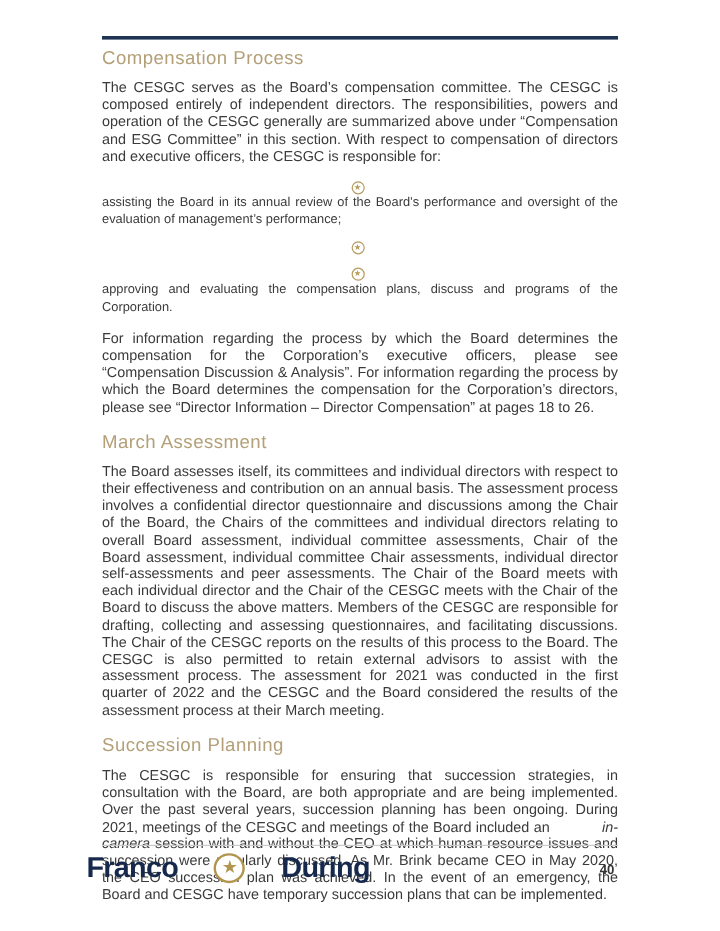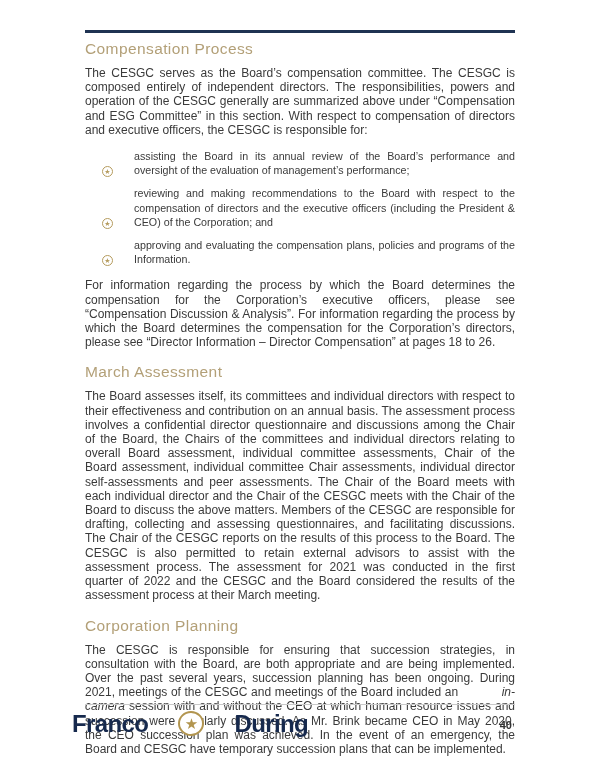--- a/index.html
+++ b/index.html
@@ -32,22 +32,23 @@
   p.body-text{
     font-size:12px;
     line-height:14.2px;
     color:#3a3a3a;
     text-align:justify;
     margin:0 0 10px 0;
   }
   .bullet-list{margin:12px 0 12px 0;}
   .bullet-row{
     display:flex;
-    align-items:flex-end;
+    align-items:center;
     margin-bottom:9px;
+    flex-direction:column;
   }
   .bullet-icon{
     flex:none;
     width:9px;height:9px;
     border:1px solid #b59b5d;
     border-radius:50%;
     margin-left:17px;
     margin-right:21px;
     margin-top:2px;
     display:flex;align-items:center;justify-content:center;
@@ -125,37 +126,36 @@
       <div class="bullet-row">
         <span class="bullet-icon">
             <span class="glyph">★</span>
           </span>
         <span class="bullet-text">assisting the Board in its annual review of the Board’s performance and oversight of the evaluation of management’s performance;</span>
       </div>
       <div class="bullet-row">
         <span class="bullet-icon">
             <span class="glyph">★</span>
           </span>
-        <span class="bullet-text">reviewing and making recommendations to the Board with respect to the compensation of directors and the executive officers (including the President &amp; CEO) of the Corporation; and</span>
       </div>
       <div class="bullet-row">
         <span class="bullet-icon">
             <span class="glyph">★</span>
           </span>
-        <span class="bullet-text">approving and evaluating the compensation plans, policies and programs of the Information.</span>
+        <span class="bullet-text">approving and evaluating the compensation plans, discuss and programs of the Corporation.</span>
       </div>
     </div>
 
     <p class="body-text">For information regarding the process by which the Board determines the compensation for the Corporation’s executive officers, please see “Compensation Discussion &amp; Analysis”. For information regarding the process by which the Board determines the compensation for the Corporation’s directors, please see “Director Information – Director Compensation” at pages 18 to 26.</p>
 
     <h2 class="section-heading">March Assessment</h2>
 
     <p class="body-text">The Board assesses itself, its committees and individual directors with respect to their effectiveness and contribution on an annual basis. The assessment process involves a confidential director questionnaire and discussions among the Chair of the Board, the Chairs of the committees and individual directors relating to overall Board assessment, individual committee assessments, Chair of the Board assessment, individual committee Chair assessments, individual director self-assessments and peer assessments. The Chair of the Board meets with each individual director and the Chair of the CESGC meets with the Chair of the Board to discuss the above matters. Members of the CESGC are responsible for drafting, collecting and assessing questionnaires, and facilitating discussions. The Chair of the CESGC reports on the results of this process to the Board. The CESGC is also permitted to retain external advisors to assist with the assessment process. The assessment for 2021 was conducted in the first quarter of 2022 and the CESGC and the Board considered the results of the assessment process at their March meeting.</p>
 
-    <h2 class="section-heading">Corporation Planning</h2>
+    <h2 class="section-heading">Succession Planning</h2>
 
     <p class="body-text"><span>The CESGC is responsible for ensuring that succession strategies, in consultation with the Board, are both appropriate and are being implemented. Over the past several years, succession planning has been ongoing. During 2021, meetings of the CESGC and meetings of the Board included an </span><span class="italic">in-camera</span><span> session with and without the CEO at which human resource issues and succession were regularly discussed. As Mr. Brink became CEO in May 2020, the CEO succession plan was achieved. In the event of an emergency, the Board and CESGC have temporary succession plans that can be implemented.</span></p>
 
   </div>
 
   <div class="footer-rule"></div>
 
   <div class="logo">
     <span class="logo-word">Franco</span>
     <span class="logo-star-circle">

